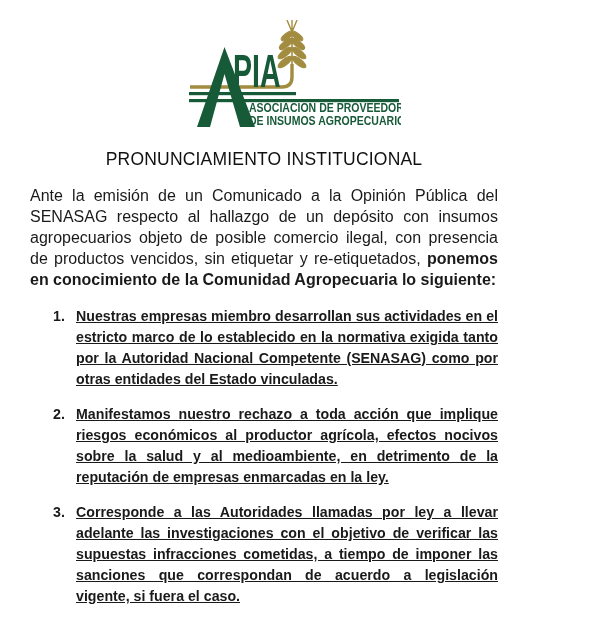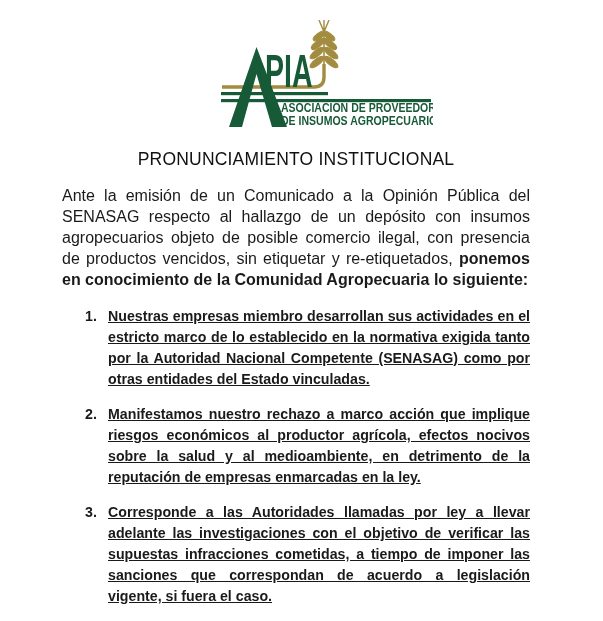--- a/index.html
+++ b/index.html
@@ -7,21 +7,20 @@
     width:603px;height:621px;
     background:#ffffff;
     font-family:"Liberation Sans", sans-serif;
     color:#1a1a1a;
     overflow:hidden;
   }
   .page{
     width:539px;height:621px;
     box-sizing:border-box;
     padding:20px 41px 0 30px;
-    margin-left:32px;
   }
   .logo-wrap{
     width:212px;
     margin:0 auto;
     transform:translateX(31px);
   }
   .title{
     text-align:center;
     font-weight:normal;
     font-size:17.5px;
@@ -107,21 +106,21 @@
 
   <p class="intro"><span>Ante la emisión de un Comunicado a la Opinión Pública del SENASAG respecto al hallazgo de un depósito con insumos agropecuarios objeto de posible comercio ilegal, con presencia de productos vencidos, sin etiquetar y re-etiquetados, </span><span class="bold-tail">ponemos en conocimiento de la Comunidad Agropecuaria lo siguiente:</span></p>
 
   <div class="list">
     <div class="list-item">
       <span class="num">1.</span>
       <div class="item-text">Nuestras empresas miembro desarrollan sus actividades en el estricto marco de lo establecido en la normativa exigida tanto por la Autoridad Nacional Competente (SENASAG) como por otras entidades del Estado vinculadas.</div>
     </div>
     <div class="list-item">
       <span class="num">2.</span>
-      <div class="item-text">Manifestamos nuestro rechazo a marco acción que implique riesgos económicos al productor agrícola, efectos nocivos sobre la salud y al medioambiente, en detrimento de la reputación de empresas enmarcadas en la ley.</div>
+      <div class="item-text">Manifestamos nuestro rechazo a toda acción que implique riesgos económicos al productor agrícola, efectos nocivos sobre la salud y al medioambiente, en detrimento de la reputación de empresas enmarcadas en la ley.</div>
     </div>
     <div class="list-item">
       <span class="num">3.</span>
       <div class="item-text">Corresponde a las Autoridades llamadas por ley a llevar adelante las investigaciones con el objetivo de verificar las supuestas infracciones cometidas, a tiempo de imponer las sanciones que correspondan de acuerdo a legislación vigente, si fuera el caso.</div>
     </div>
   </div>
 
   <div class="separator">-- 000 ---</div>
 
 </div>

